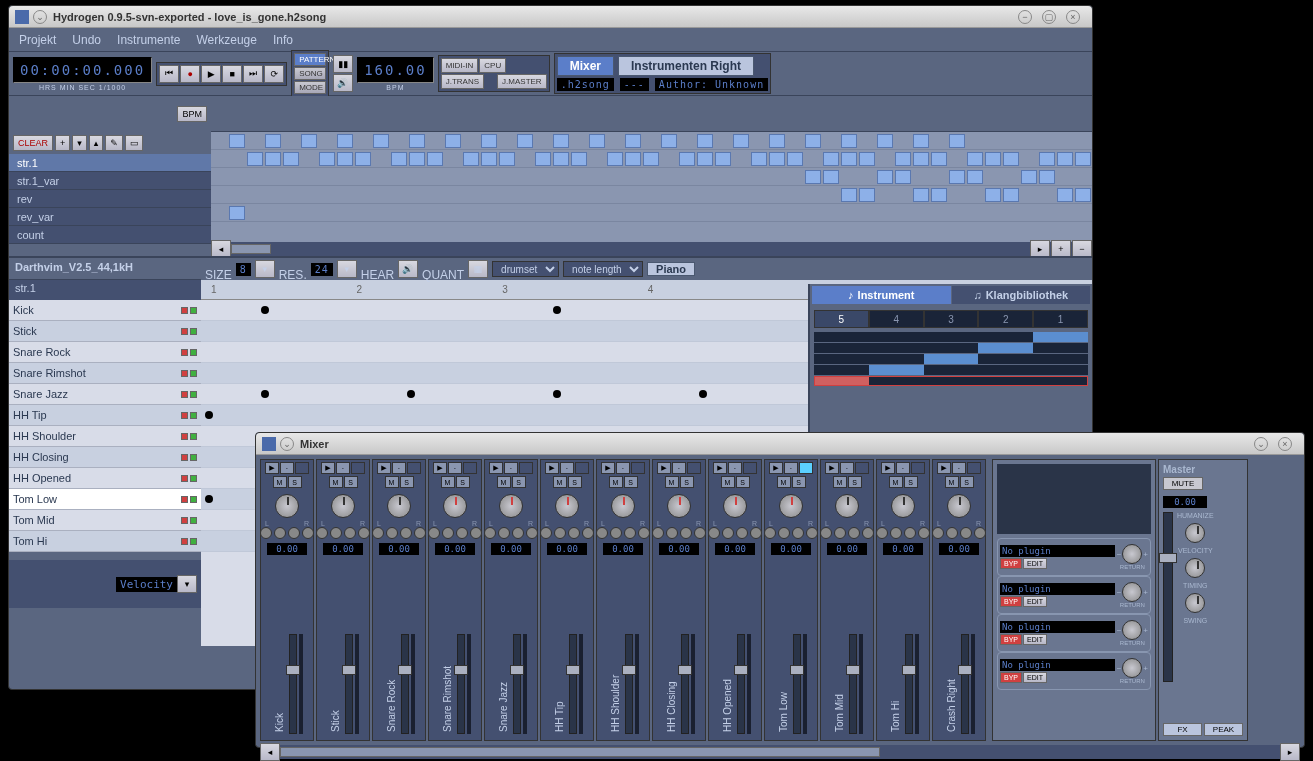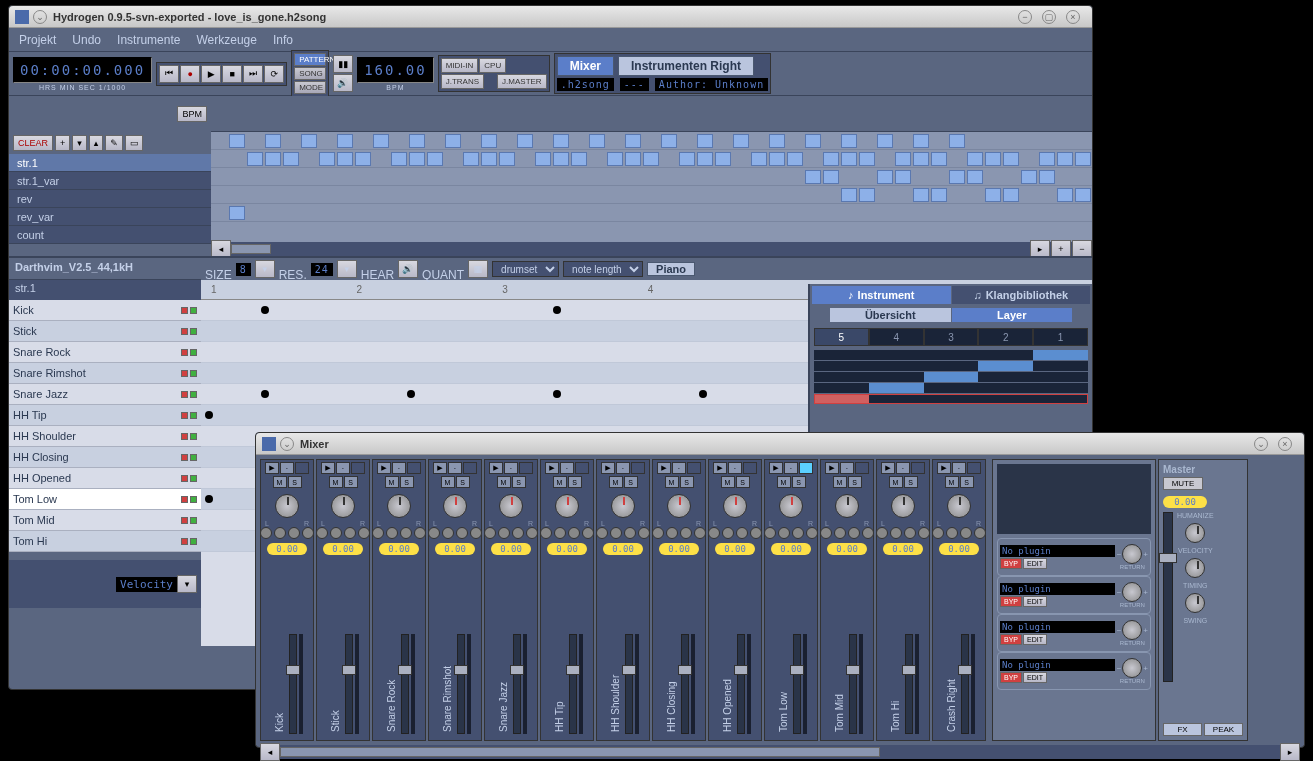--- a/index.html
+++ b/index.html
@@ -82,21 +82,21 @@
 .channel { width: 54px; background: #445070; border: 1px solid #333; display: flex; flex-direction: column; align-items: center; padding: 2px; }
 .ch-btns { display: flex; gap: 1px; margin-bottom: 2px; }
 .ch-btn { width: 14px; height: 12px; background: #8a96b0; border: 1px solid #333; font-size: 7px; display: flex; align-items: center; justify-content: center; cursor: pointer; }
 .ch-btns2 { display: flex; gap: 1px; margin-bottom: 4px; }
 .knob { width: 24px; height: 24px; border-radius: 50%; background: radial-gradient(#c8c8d0, #888); border: 1px solid #333; margin: 2px 0; position: relative; cursor: pointer; }
 .knob::after { content: ''; position: absolute; width: 2px; height: 8px; background: #333; left: 11px; top: 2px; }
 .knob.red::after { background: #d04040; }
 .ch-lr { display: flex; width: 100%; justify-content: space-between; font-size: 7px; color: #8a96b0; padding: 0 2px; }
 .ch-knobs-small { display: flex; gap: 2px; }
 .knob-sm { width: 12px; height: 12px; border-radius: 50%; background: #888; border: 1px solid #333; cursor: pointer; }
-.ch-lcd { background: #fde047; color: #5b7ec9; font-family: monospace; font-size: 9px; padding: 1px 2px; margin: 4px 0; width: 40px; text-align: center; border-radius: 6px; }
+.ch-lcd { background: #000000; color: #5b7ec9; font-family: monospace; font-size: 9px; padding: 1px 2px; margin: 4px 0; width: 40px; text-align: center; }
 .fader-area { flex: 1; display: flex; gap: 2px; align-items: flex-end; width: 100%; justify-content: center; padding: 4px 0; }
 .fader { width: 8px; height: 100px; background: #2a3448; border: 1px solid #222; position: relative; cursor: pointer; }
 .fader-handle { position: absolute; width: 14px; height: 10px; background: #aab0c0; border: 1px solid #333; left: -4px; top: 30px; }
 .meter { width: 4px; height: 100px; background: #1a2030; }
 .ch-name { writing-mode: vertical-rl; transform: rotate(180deg); font-size: 10px; color: #c4d0e8; height: 100px; padding: 2px; }
 .ch-name-area { display: flex; align-items: center; }
 
 .fx-panel { width: 164px; background: #6a7690; border: 1px solid #333; padding: 4px; display: flex; flex-direction: column; gap: 4px; margin-left: 4px; }
 .fx-screen { height: 70px; background: #2a3448; }
 .fx-slot { background: #6a7690; border: 1px solid #8896b0; padding: 2px; display: flex; align-items: center; gap: 2px; height: 38px; border-radius: 4px; }
@@ -458,24 +458,20 @@
     <div class="side-tabs">
       <div class="side-tab active">
           <span style="margin-right:4px">♪</span>
           <span>Instrument</span>
         </div>
       <div class="side-tab">
           <span style="margin-right:4px">♫</span>
           <span>Klangbibliothek</span>
         </div>
     </div>
-    <div class="side-tabs2">
-      <div class="side-tab" style="background:#bac5de;color:#2a3850">Übersicht</div>
-      <div class="side-tab" style="background:#5b7ec9;color:#fff">Layer</div>
-    </div>
     <div class="layer-nums">
       <div class="layer-num active">5</div>
       <div class="layer-num">4</div>
       <div class="layer-num">3</div>
       <div class="layer-num">2</div>
       <div class="layer-num">1</div>
     </div>
     <div class="layer-bars">
       <div class="layer-bar">
           <div class="layer-fill" style="left:80%;width:20%"></div>

